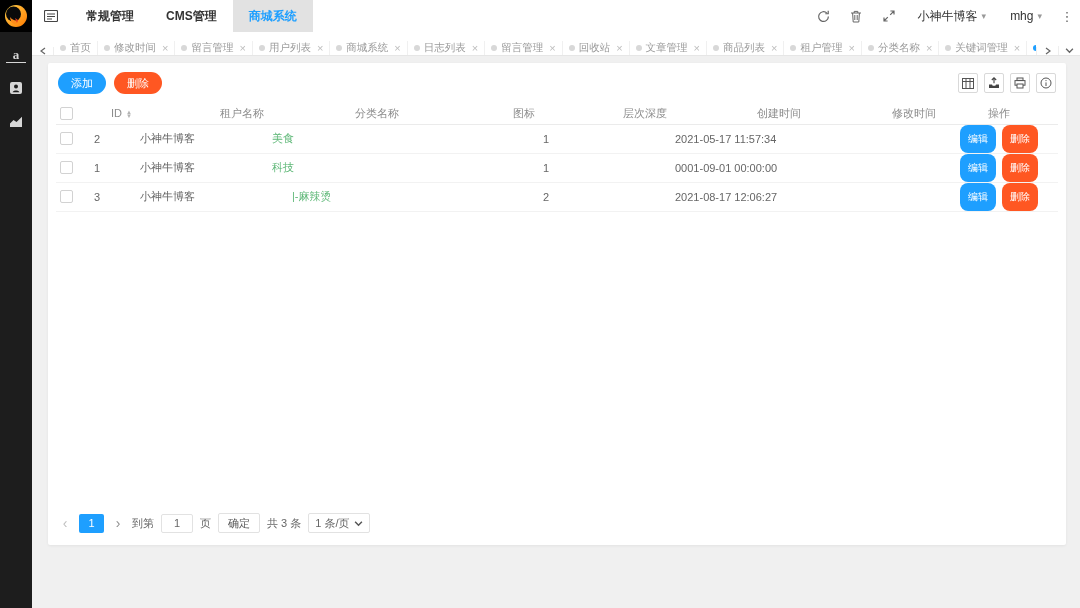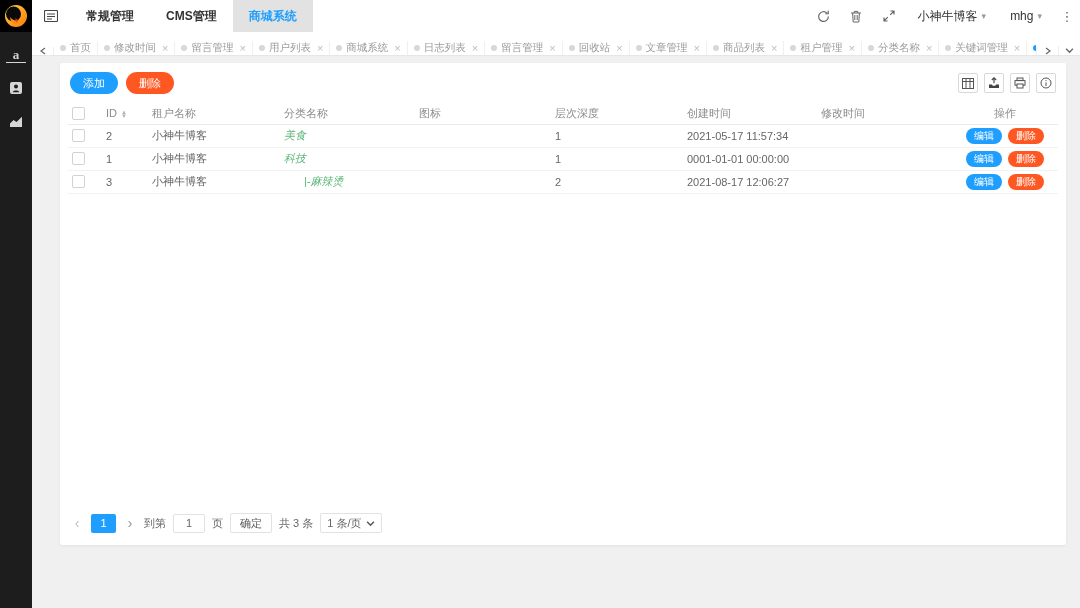--- a/index.html
+++ b/index.html
@@ -33,37 +33,37 @@
   .tab-arrow.l { border-right:1px solid #eee; }
   .tab-arrow.r { border-left:1px solid #eee; }
   .tabs { flex:1; display:flex; overflow:hidden; }
   .tab { flex:none; display:flex; align-items:center; gap:4px; padding:0 6px; border-right:1px solid #f0f0f0; font-size:10.5px; color:#9b9b9b; white-space:nowrap; cursor:pointer; }
   .tab .dot { width:6px; height:6px; border-radius:50%; background:#d8d8d8; flex:none; }
   .tab .close { font-size:11px; color:#bdbdbd; margin-left:2px; line-height:1; }
   .tab.active { color:#1E9FFF; }
   .tab.active .dot { background:#1E9FFF; }
 
   
-  .content { flex:1; padding:7px 14px 0 28px; }
+  .content { flex:1; padding:7px 14px 0 16px; }
   .card { background:#fff; height:482px; border-radius:2px; box-shadow:0 1px 3px rgba(0,0,0,.06); display:flex; flex-direction:column; padding:0 8px; }
   .card-toolbar { height:40px; display:flex; align-items:center; flex:none; padding:0 2px; }
   .btn { border:none; border-radius:11px; height:22px; padding:0 13px; font-size:11px; color:#fff; cursor:pointer; font-family:inherit; }
   .btn.add { background:#1E9FFF; margin-right:8px; }
   .btn.del { background:#FF5722; }
   .tool-icons { margin-left:auto; display:flex; gap:6px; }
   .sq-btn { width:20px; height:20px; border:1px solid #d9d9d9; border-radius:2px; background:#fff; display:flex; align-items:center; justify-content:center; cursor:pointer; padding:0; }
 
   table { width:100%; border-collapse:collapse; table-layout:fixed; font-size:11px; color:#666; }
-  thead th { font-weight:normal; text-align:left; color:#8c8c8c; height:21px; border-bottom:1px solid #ebebeb; padding:0 4px; white-space:nowrap; }
+  thead th { font-weight:normal; text-align:right; color:#8c8c8c; height:21px; border-bottom:1px solid #ebebeb; padding:0 4px; white-space:nowrap; }
   tbody td { height:23px; border-bottom:1px solid #f2f2f2; padding:0 4px; white-space:nowrap; overflow:hidden; }
   th.c, td.c { text-align:center; }
   .cbx { width:13px; height:13px; border:1px solid #d2d2d2; border-radius:2px; background:#fff; cursor:pointer; }
   .sort { display:inline-flex; flex-direction:column; vertical-align:middle; margin-left:4px; line-height:4px; font-size:6px; color:#b3b3b3; cursor:pointer; }
-  .green { color:#5FB878;font-style:italic; }
-  .mini-btn { height:16px; border:none; border-radius:8px; color:#fff; font-size:10px; padding:0 8px; margin:0 3px; cursor:pointer; font-family:inherit; }
+  .green { color:#5FB878; }
+  .mini-btn { height:28px; border:none; border-radius:8px; color:#fff; font-size:10px; padding:0 8px; margin:0 3px; cursor:pointer; font-family:inherit; }
   .mini-btn.edit { background:#1E9FFF; }
   .mini-btn.delete { background:#FF5722; }
   .spacer { flex:1; }
 
   
   .pagination { height:44px; display:flex; align-items:center; gap:7px; font-size:11px; color:#666; flex:none; padding:0 2px; }
   .pg-arrow { color:#c0c0c0; font-size:14px; width:14px; text-align:center; cursor:pointer; line-height:1; }
   .pg-arrow.next { color:#8f8f8f; }
   .pg-num { background:#1E9FFF; color:#fff; min-width:25px; height:19px; line-height:19px; text-align:center; border-radius:2px; cursor:pointer; }
   .pg-input { width:32px; height:19px; border:1px solid #e2e2e2; border-radius:2px; text-align:center; font-size:11px; color:#666; font-family:inherit; }
@@ -319,21 +319,21 @@
               </tr>
               <tr>
                 <td>
                   <div class="cbx"></div>
                 </td>
                 <td>1</td>
                 <td>小神牛博客</td>
                 <td><span class="green">科技</span></td>
                 <td></td>
                 <td>1</td>
-                <td>0001-01-01 00:00:00</td>
+                <td>0001-09-01 00:00:00</td>
                 <td></td>
                 <td class="c"><button class="mini-btn edit">编辑</button><button class="mini-btn delete">删除</button></td>
               </tr>
               <tr>
                 <td>
                   <div class="cbx"></div>
                 </td>
                 <td>3</td>
                 <td>小神牛博客</td>
                 <td><span class="green" style="padding-left: 20px;">|-麻辣烫</span></td>

